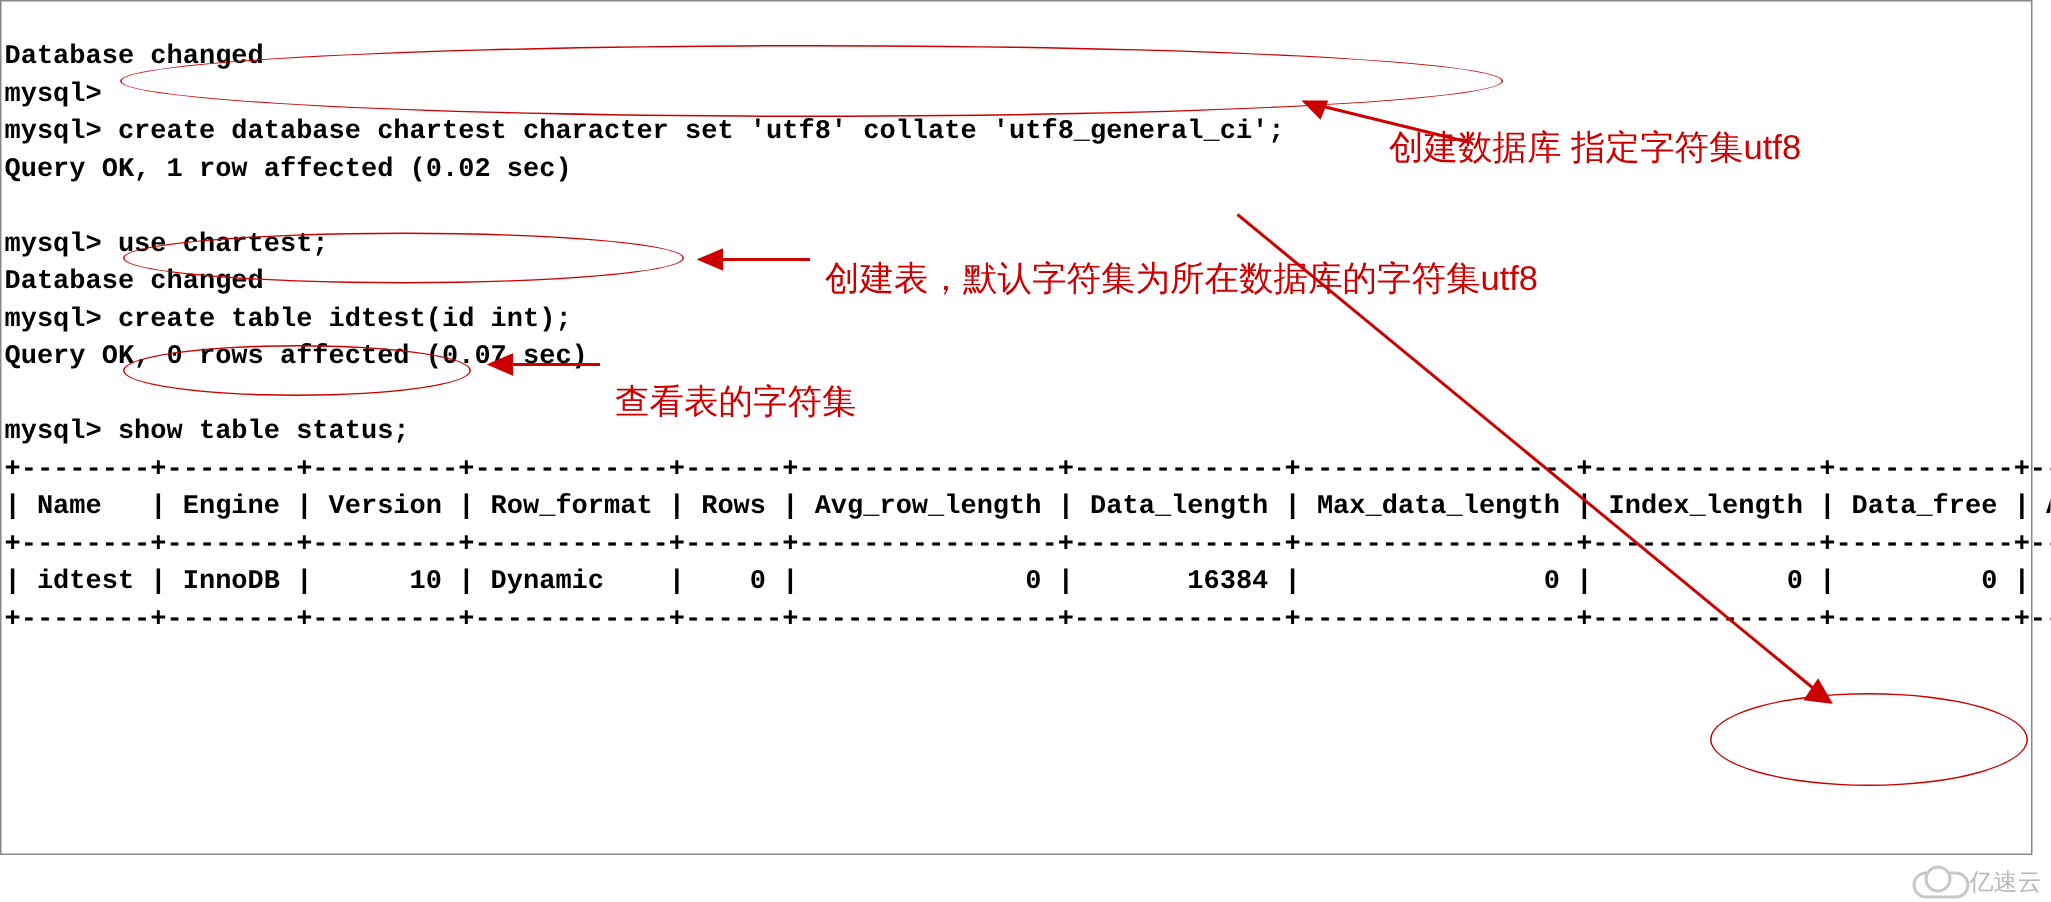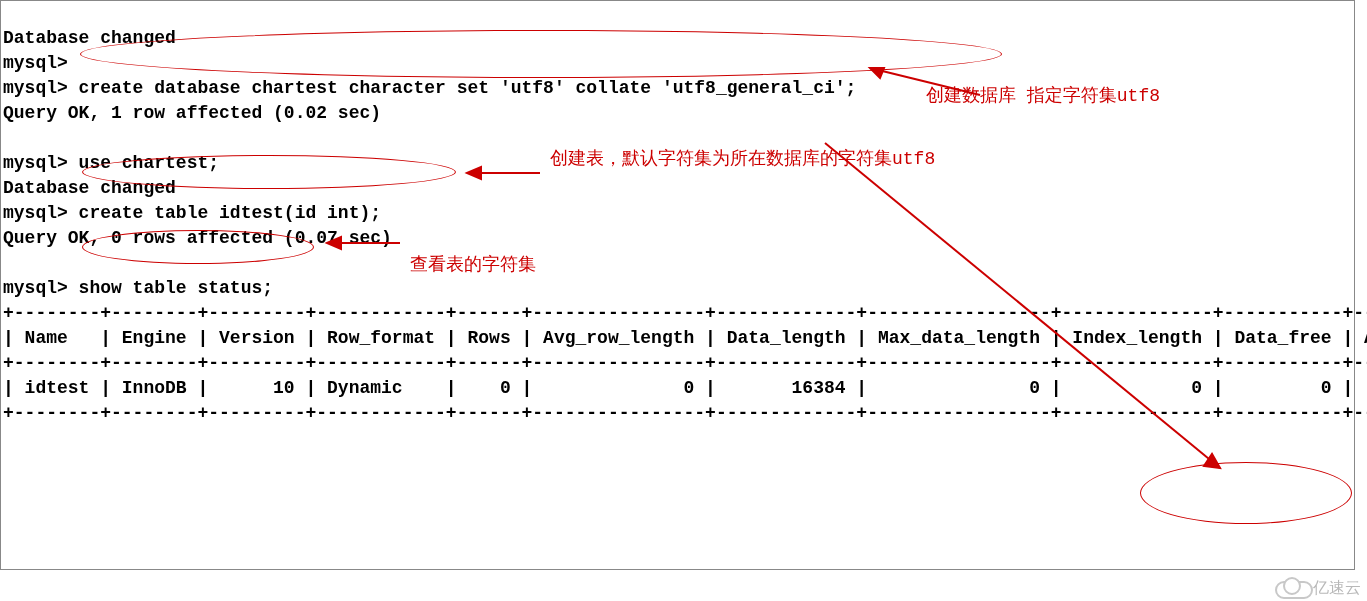--- a/index.html
+++ b/index.html
@@ -4,21 +4,21 @@
 <style>
   html,body{margin:0;padding:0;width:1367px;height:601px;background:#fff;
     font-family:"Courier New",Consolas,monospace;font-size:18px;
     color:#000;overflow:hidden;position:relative;}
   .terminal{position:absolute;left:0;top:0;width:1355px;height:570px;
     border:1px solid #888;padding:0 2px;box-sizing:border-box;
     white-space:pre;line-height:25px;}
   .line{white-space:pre;font-weight:bold;}
   .ellipse{position:absolute;border:1.5px solid #c00;border-radius:50%;
     pointer-events:none;}
-  .annot{position:absolute;color:#c00;font-family:Liberation Mono, monospace;font-size:18px;pointer-events:none;}
+  .annot{position:absolute;color:#c00;font-family:Liberation Sans, sans-serif;font-size:23px;pointer-events:none;}
   svg.arrow{position:absolute;pointer-events:none;}
   svg.arrow line,svg.arrow polygon{stroke:#c00;fill:#c00;stroke-width:2;}
   .watermark{position:absolute;right:6px;bottom:2px;color:#b8b8b8;
     font-family:"Microsoft YaHei",sans-serif;font-size:16px;
     display:flex;align-items:center;gap:4px;text-align:right;}
   .watermark .cloud{width:34px;height:22px;position:relative;}
   .watermark .cloud::before{content:"";position:absolute;left:0;bottom:0;
     width:34px;height:14px;border:2px solid #c8c8c8;border-radius:10px;}
   .watermark .cloud::after{content:"";position:absolute;left:8px;top:0;
     width:14px;height:14px;border:2px solid #c8c8c8;border-radius:50%;
@@ -62,19 +62,19 @@
 <svg class="arrow" style="left:315px;top:228px;width:90px;height:30px;">
   <line x1="85" y1="15" x2="12" y2="15"></line>
   <polygon points="12,15 26,9 26,21"></polygon>
 </svg>
 <svg class="arrow" style="left:820px;top:138px;width:420px;height:340px;">
   <line x1="5" y1="5" x2="400" y2="330"></line>
   <polygon points="400,330 384,328 392,316"></polygon>
 </svg>
 
 <div class="annot" style="left:926px;top:83px;">创建数据库 指定字符集utf8</div>
-<div class="annot" style="left:550px;top:146px;">创建表，默认字符集为所在数据库的字符集utf8</div>
+<div class="annot" style="left:550px;top:170px;">创建表，默认字符集为所在数据库的字符集utf8</div>
 <div class="annot" style="left:410px;top:232px;margin-top:20px;">查看表的字符集</div>
 
 <div class="watermark">
   <span class="cloud"></span>
   <span>亿速云</span>
 </div>
 
 </body></html>

